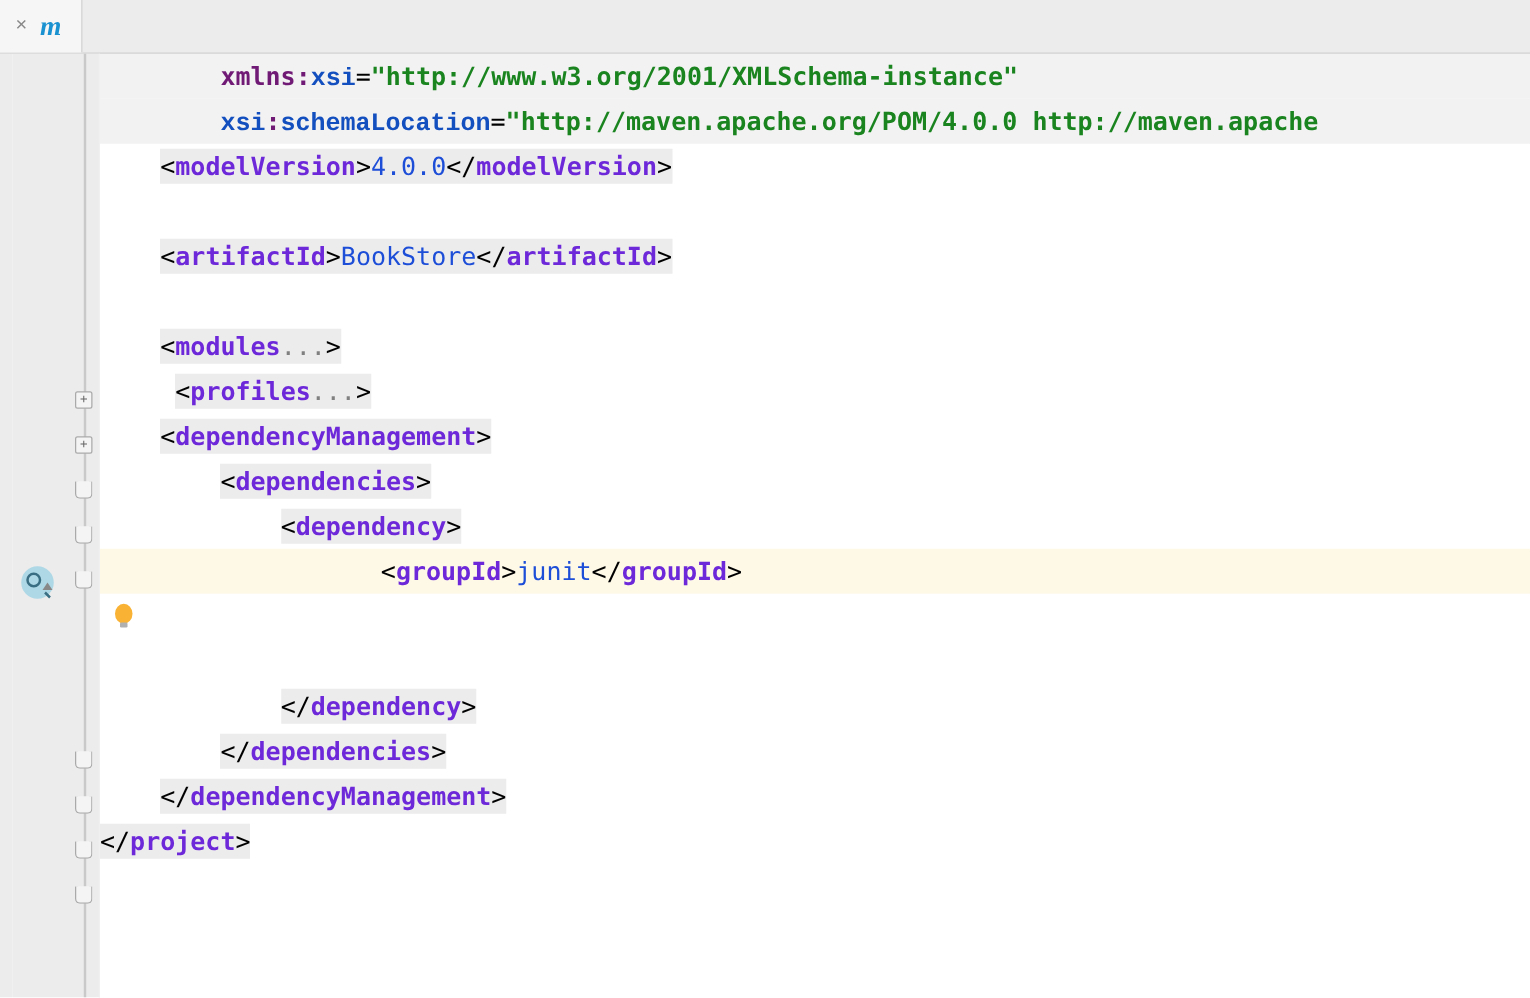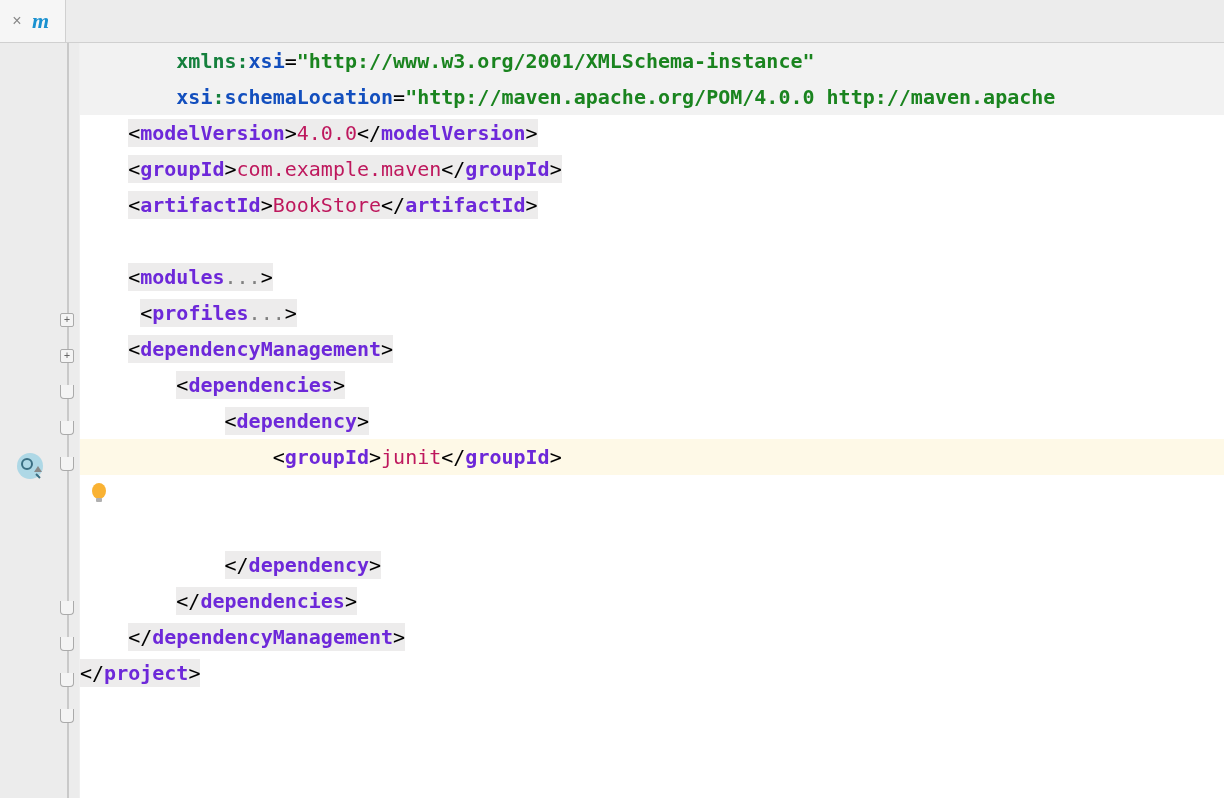--- a/index.html
+++ b/index.html
@@ -104,29 +104,30 @@
     height: 36px;
     line-height: 36px;
     white-space: pre;
     position: relative;
   }
   .line.attr-bg {
     background: #f2f2f2;
   }
   .line.highlight {
     background: #fef9e7;
+    padding-left: 32px;
   }
   .seg { display: inline; }
   .hl-bg { background: #edecec; padding: 2px 0; }
   .p { color: #000; }          
   .t { color: #6d28d9; font-weight: 700; } 
-  .ns { color: #15803d; font-weight: 700; } 
-  .a { color: #134fbe; font-weight: 700; }  
+  .ns { color: #701a75; font-weight: 700; } 
+  .a { color: #134fbe; font-weight: 700; font-family: Liberation Mono, monospace; }  
   .v { color: #1a841f; font-weight: 700; }  
-  .txt { color: #be185d; }
+  .txt { color: #1d4ed8; }
   .e { color: #808080; }       
 </style>
 </head>
 <body>
 
 <div class="tab-bar">
   <div class="tab">
     <span class="close">×</span>
     <span class="m-icon">m</span>
   </div>
@@ -167,21 +168,21 @@
   </div>
 
   <div class="code">
 
     <div class="line attr-bg"><span class="seg">        </span><span class="ns">xmlns:</span><span class="a">xsi</span><span class="p">=</span><span class="v">"http://www.w3.org/2001/XMLSchema-instance"</span></div>
 
     <div class="line attr-bg"><span class="seg">        </span><span class="a">xsi</span><span class="ns">:</span><span class="a">schemaLocation</span><span class="p">=</span><span class="v">"http://maven.apache.org/POM/4.0.0 http://maven.apache</span></div>
 
     <div class="line"><span>    </span><span class="hl-bg"><span class="p">&lt;</span><span class="t">modelVersion</span><span class="p">&gt;</span><span class="txt">4.0.0</span><span class="p">&lt;/</span><span class="t">modelVersion</span><span class="p">&gt;</span></span></div>
 
-    <div class="line"><span>    </span><span class="hl-bg"><span class="p">&lt;</span><span class="t">groupId</span><span class="p">&gt;</span><span class="txt">com.example.maven</span><span class="p">&lt;/</span><span class="t">groupId</span><span class="p">&gt;</span></span></div>
+    <div class="line"><span>    </span></div>
 
     <div class="line"><span>    </span><span class="hl-bg"><span class="p">&lt;</span><span class="t">artifactId</span><span class="p">&gt;</span><span class="txt">BookStore</span><span class="p">&lt;/</span><span class="t">artifactId</span><span class="p">&gt;</span></span></div>
 
 
     <div class="line"><span>    </span></div>
 
     <div class="line"><span>    </span><span class="hl-bg"><span class="p">&lt;</span><span class="t">modules</span><span class="e">...</span><span class="p">&gt;</span></span></div>
 
     <div class="line"><span>     </span><span class="hl-bg"><span class="p">&lt;</span><span class="t">profiles</span><span class="e">...</span><span class="p">&gt;</span></span></div>
 

